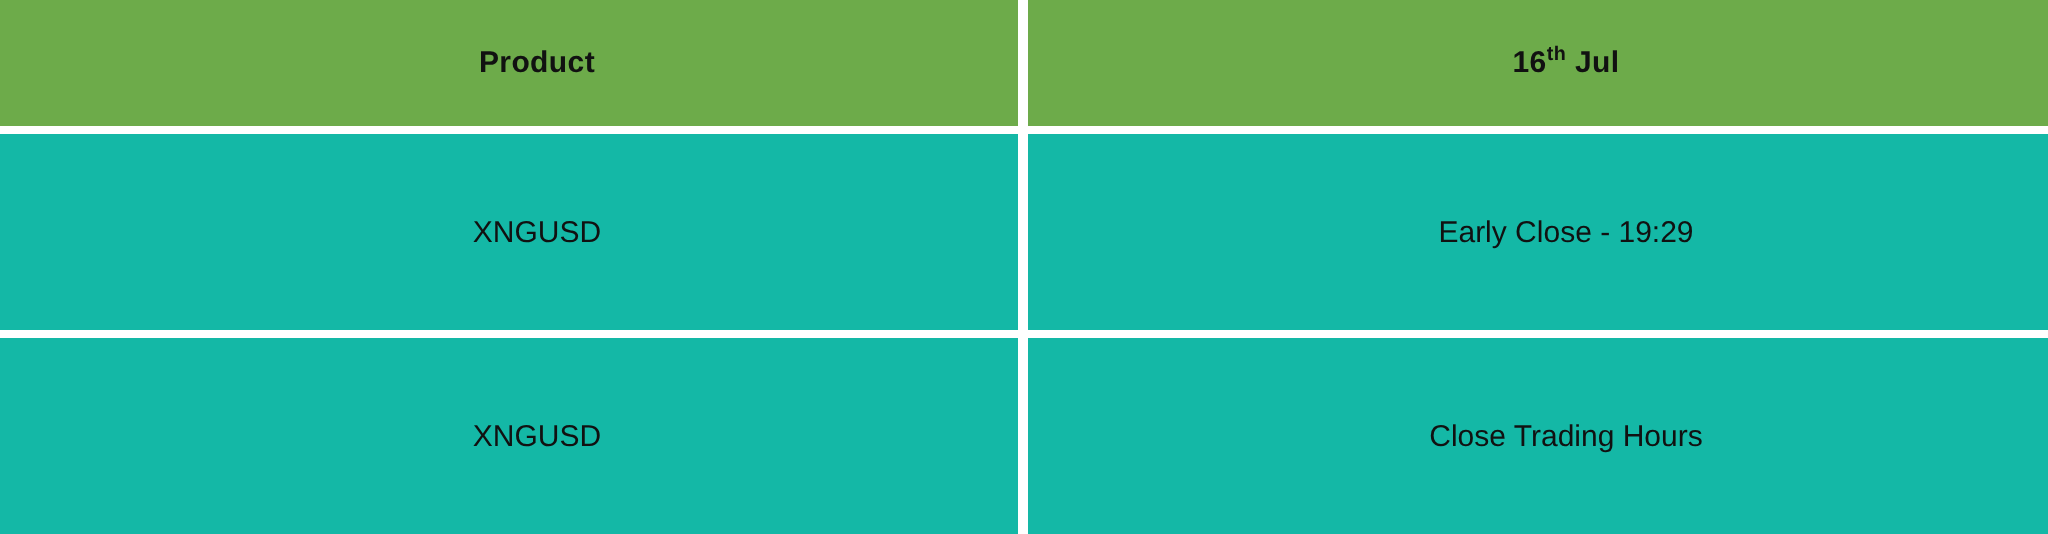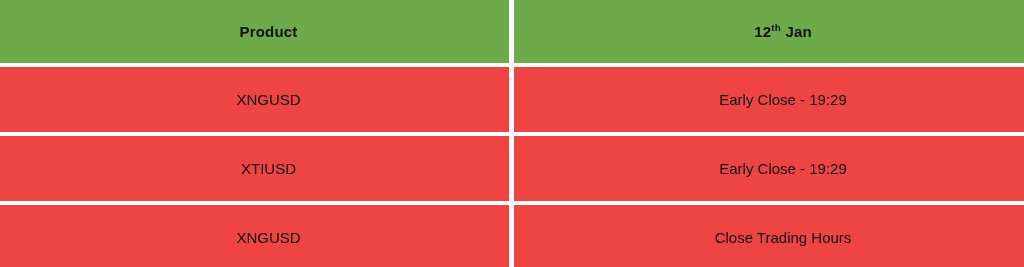--- a/index.html
+++ b/index.html
@@ -43,21 +43,21 @@
     font-weight: bold;
     font-size: 15px;
     letter-spacing: 0.2px;
     height: 63px;
   }
   .header-row th.cell-gap {
     background: #ffffff;
   }
 
   .data-row td {
-    background: #ef4444;
+    background: #14b8a6;
     font-weight: normal;
     font-size: 15px;
     height: 65px;
   }
   .data-row td.cell-gap {
     background: #ffffff;
   }
 
   
   .data-row td.data-cell {
@@ -85,37 +85,28 @@
     <col class="col-gap">
     <col class="col-date">
   </colgroup>
   <thead>
     <tr class="header-row">
       <th class="header-cell">
         <span class="cell-text">Product</span>
       </th>
       <th class="cell-gap"></th>
       <th class="header-cell">
-        <span class="cell-text"><span>12</span><span class="ordinal-suffix">th</span>&nbsp;<span>Jan</span></span>
+        <span class="cell-text"><span>16</span><span class="ordinal-suffix">th</span>&nbsp;<span>Jul</span></span>
       </th>
     </tr>
   </thead>
   <tbody>
     <tr class="data-row">
       <td class="data-cell">
         <span class="cell-text">XNGUSD</span>
-      </td>
-      <td class="cell-gap"></td>
-      <td class="data-cell">
-        <span class="cell-text">Early Close - 19:29</span>
-      </td>
-    </tr>
-    <tr class="data-row">
-      <td class="data-cell">
-        <span class="cell-text">XTIUSD</span>
       </td>
       <td class="cell-gap"></td>
       <td class="data-cell">
         <span class="cell-text">Early Close - 19:29</span>
       </td>
     </tr>
     <tr class="data-row">
       <td class="data-cell">
         <span class="cell-text">XNGUSD</span>
       </td>

